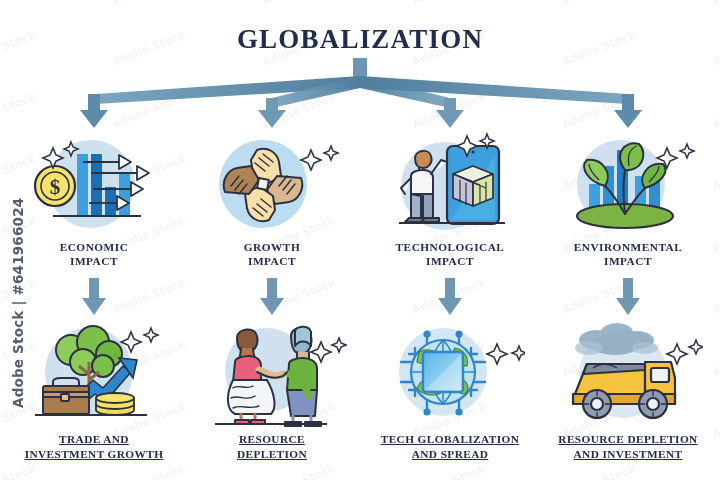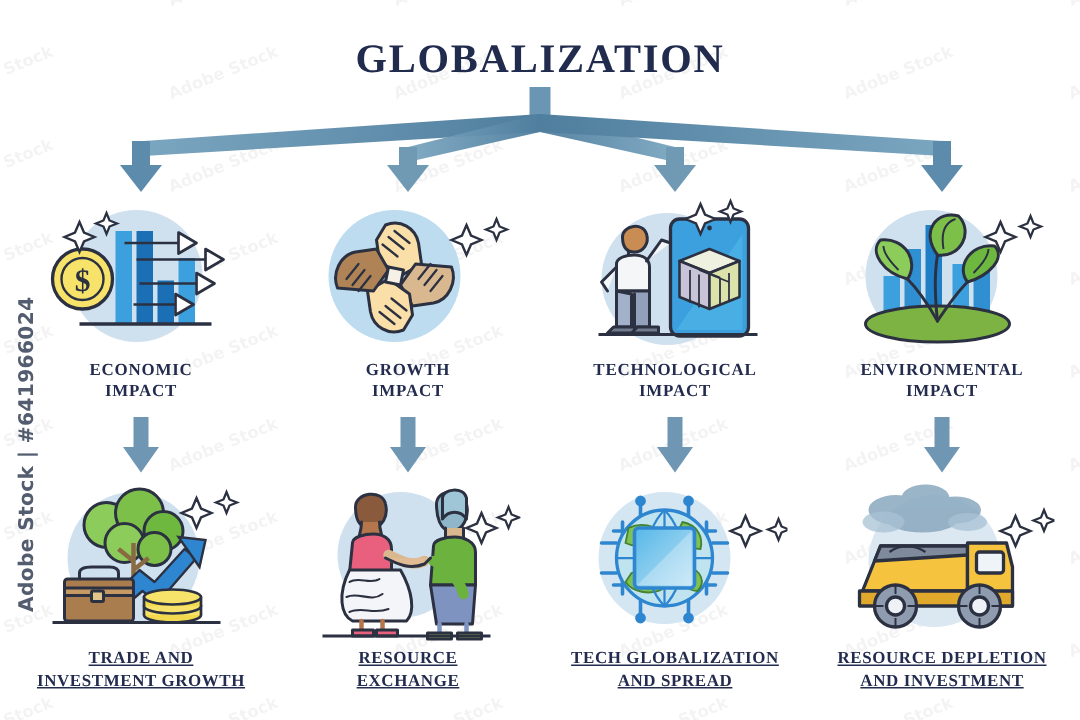--- a/index.html
+++ b/index.html
@@ -431,21 +431,21 @@
           <path d="M92 56 C102 60 110 70 112 78" fill="none" stroke-width="7" stroke="#6cb23f"></path>
           <path d="M60 54 C68 58 76 62 86 58 L90 54" fill="#e0bb94"></path>
         </g>
         <line x1="18" y1="106" x2="130" y2="106" stroke="#2c3142" stroke-width="2"></line>
         <path d="M124 24 L127 31 L134 34 L127 37 L124 44 L121 37 L114 34 L121 31 Z" fill="#fff" stroke="#2c3142" stroke-width="1.6"></path>
         <path d="M142 20 L144 25 L149 27 L144 29 L142 34 L140 29 L135 27 L140 25 Z" fill="#fff" stroke="#2c3142" stroke-width="1.5"></path>
       </svg>
     </div>
     <div class="lab-b">
       <span>RESOURCE</span>
-      <span>EXCHANGE</span>
+      <span>DEPLETION</span>
     </div>
   </div>
 
   <div class="col-b col-2">
     <div class="icon-box-b">
       <svg width="150" height="112" viewBox="0 0 150 112">
         <defs>
           <linearGradient id="gChip" x1="0" y1="0" x2="1" y2="1">
             <stop offset="0" stop-color="#56b7e8"></stop>
             <stop offset="1" stop-color="#bfe3f5"></stop>

